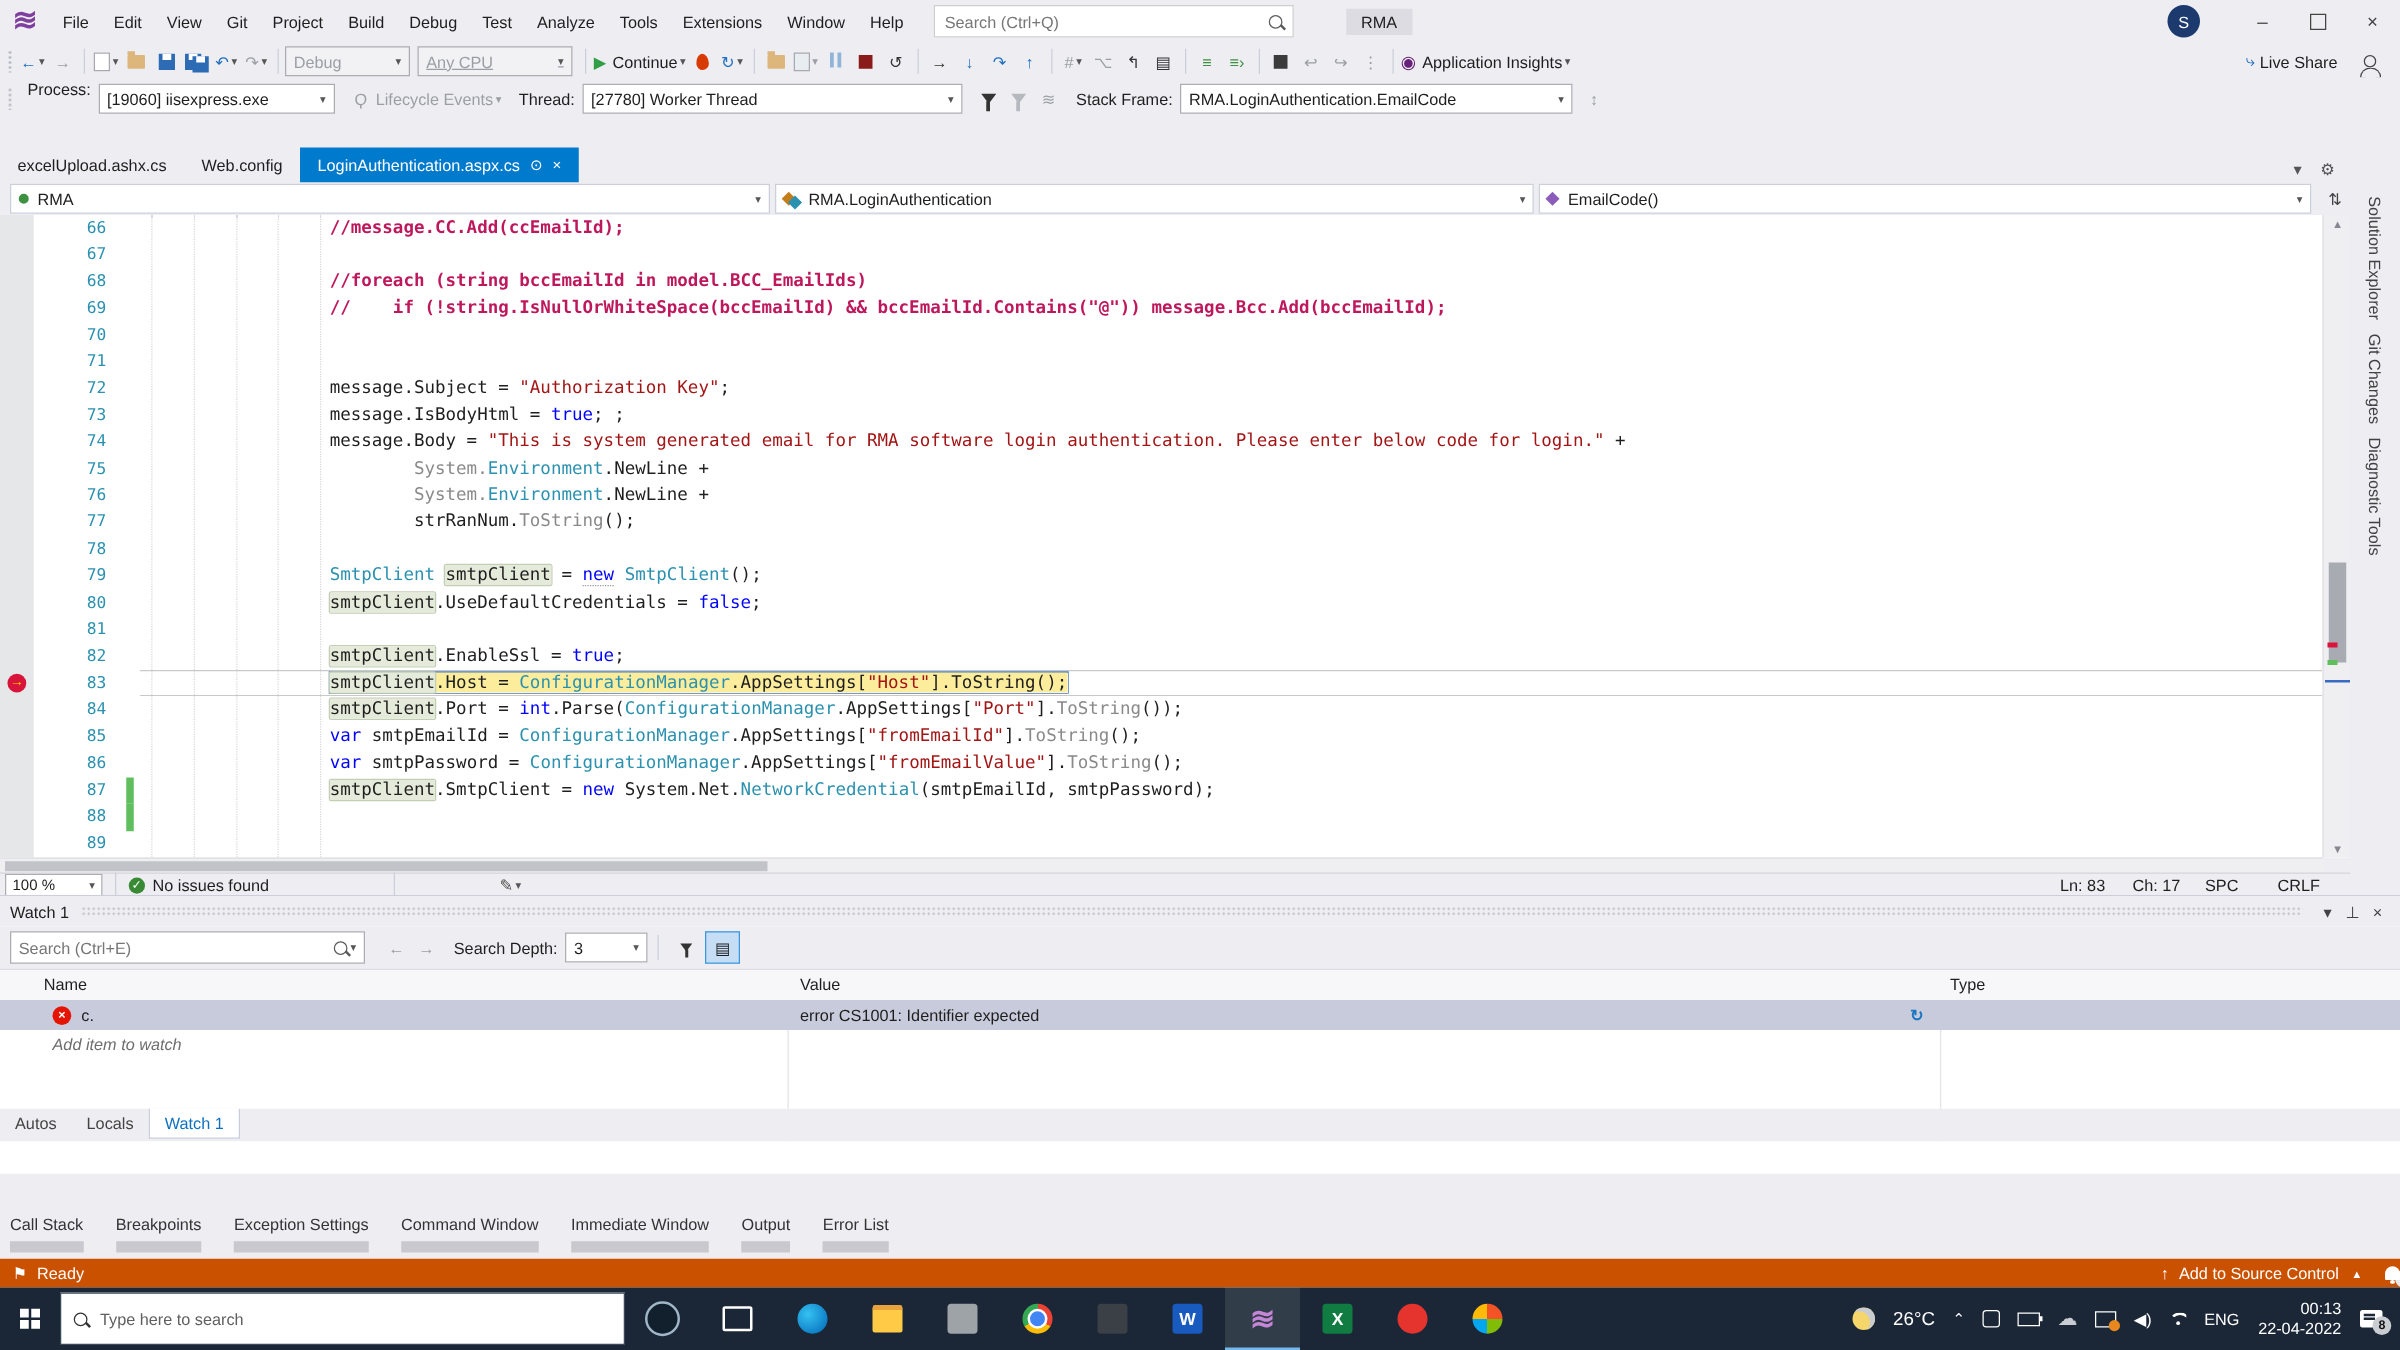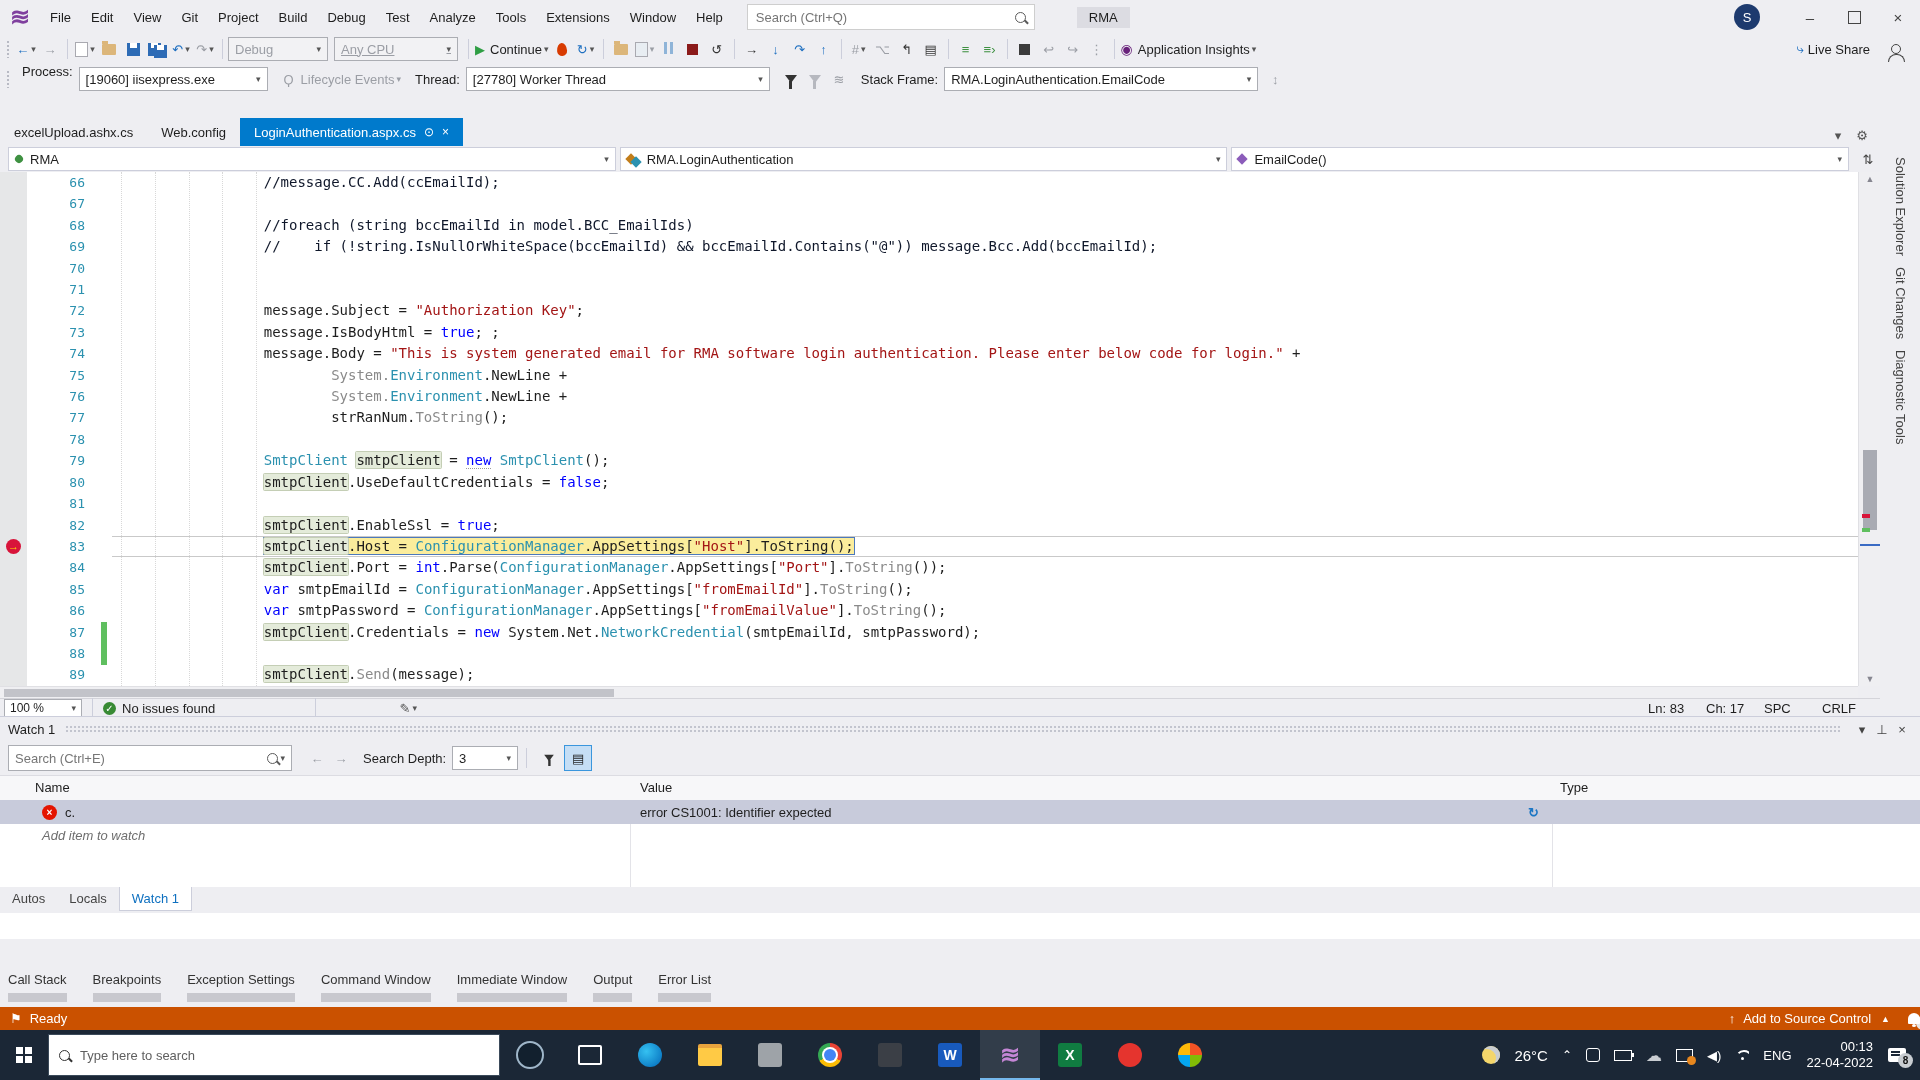--- a/index.html
+++ b/index.html
@@ -72,21 +72,21 @@
   .gutter{left:27px;top:0;width:70px;height:514px;}
   .gutter div{height:21.42px;line-height:21.42px;text-align:right;padding-right:12px;
               font-family:"DejaVu Sans Mono",monospace;font-size:13px;color:#2B91AF;}
   .chgcol{left:99px;top:0;width:10px;height:514px;}
   .chg-mark{position:absolute;left:2px;width:6px;background:#5FBF5F;}
   .code-pane{left:112px;top:0;width:1746px;height:514px;font-family:"DejaVu Sans Mono",monospace;
              font-size:14px;overflow:hidden;}
   .guide{position:absolute;top:0;height:514px;border-left:1px dotted #D8D8D8;}
   .code-line{height:21.42px;line-height:21.42px;white-space:pre;position:relative;}
   .code-line.cur{box-shadow:inset 0 1px 0 #C9C9C9, inset 0 -1px 0 #C9C9C9;}
-  .tk-p{color:#1E1E1E;} .tk-c{color:#0f172a;} .tk-k{color:#0000FF;} .tk-s{color:#A31515;}
+  .tk-p{color:#1E1E1E;} .tk-c{color:#be185d;font-weight:bold;} .tk-k{color:#0000FF;} .tk-s{color:#A31515;}
   .tk-t{color:#2B91AF;} .tk-g{color:#8A8A8A;} .tk-w{color:#1E1E1E;}
   .tk-kul{color:#0000FF;border-bottom:1px dotted #9B9B9B;}
   .tk-hi{background:#E4EBDA;box-shadow:0 0 0 1px #C4CEB5;border-radius:1px;}
   .exec-box{background:#FBED9C;box-shadow:0 0 0 1px #4C79BC;}
   .bp-marker{position:absolute;left:6px;width:15px;height:15px;border-radius:50%;background:#D8143A;
              display:flex;align-items:center;justify-content:center;}
   .bp-marker span{color:#FFD800;font-size:11px;font-weight:bold;line-height:1;}
   
   .vscroll{left:1858px;top:0;width:22px;height:514px;background:#EFEFF2;border-left:1px solid #E0E0E4;}
   .vthumb{position:absolute;left:4px;width:14px;background:#A9ABB3;}
@@ -437,23 +437,22 @@
         <div class="code-line"><span class="tk-p">                          strRanNum.</span><span class="tk-g">ToString</span><span class="tk-p">();</span></div>
         <div class="code-line"></div>
         <div class="code-line"><span class="tk-t">                  SmtpClient </span><span class="tk-hi">smtpClient</span><span class="tk-p"> = </span><span class="tk-kul">new</span><span class="tk-p"> </span><span class="tk-t">SmtpClient</span><span class="tk-p">();</span></div>
         <div class="code-line"><span class="tk-p">                  </span><span class="tk-hi">smtpClient</span><span class="tk-p">.UseDefaultCredentials = </span><span class="tk-k">false</span><span class="tk-p">;</span></div>
         <div class="code-line"></div>
         <div class="code-line"><span class="tk-p">                  </span><span class="tk-hi">smtpClient</span><span class="tk-p">.EnableSsl = </span><span class="tk-k">true</span><span class="tk-p">;</span></div>
         <div class="code-line cur"><span class="tk-w">                  </span><span class="exec-box"><span class="tk-hi">smtpClient</span><span class="tk-p">.Host = </span><span class="tk-t">ConfigurationManager</span><span class="tk-p">.AppSettings[</span><span class="tk-s">"Host"</span><span class="tk-p">].ToString();</span></span></div>
         <div class="code-line"><span class="tk-p">                  </span><span class="tk-hi">smtpClient</span><span class="tk-p">.Port = </span><span class="tk-k">int</span><span class="tk-p">.Parse(</span><span class="tk-t">ConfigurationManager</span><span class="tk-p">.AppSettings[</span><span class="tk-s">"Port"</span><span class="tk-p">].</span><span class="tk-g">ToString</span><span class="tk-p">());</span></div>
         <div class="code-line"><span class="tk-k">                  var</span><span class="tk-p"> smtpEmailId = </span><span class="tk-t">ConfigurationManager</span><span class="tk-p">.AppSettings[</span><span class="tk-s">"fromEmailId"</span><span class="tk-p">].</span><span class="tk-g">ToString</span><span class="tk-p">();</span></div>
         <div class="code-line"><span class="tk-k">                  var</span><span class="tk-p"> smtpPassword = </span><span class="tk-t">ConfigurationManager</span><span class="tk-p">.AppSettings[</span><span class="tk-s">"fromEmailValue"</span><span class="tk-p">].</span><span class="tk-g">ToString</span><span class="tk-p">();</span></div>
-        <div class="code-line"><span class="tk-p">                  </span><span class="tk-hi">smtpClient</span><span class="tk-p">.Credentials = </span><span class="tk-k">new</span><span class="tk-p"> System.Net.</span><span class="tk-t">NetworkCredential</span><span class="tk-p">(smtpEmailId, smtpPassword);</span></div>
+        <div class="code-line"><span class="tk-p">                  </span><span class="tk-hi">smtpClient</span><span class="tk-p">.SmtpClient = </span><span class="tk-k">new</span><span class="tk-p"> System.Net.</span><span class="tk-t">NetworkCredential</span><span class="tk-p">(smtpEmailId, smtpPassword);</span></div>
         <div class="code-line"></div>
-        <div class="code-line"><span class="tk-p">                  </span><span class="tk-hi">smtpClient</span><span class="tk-p">.</span><span class="tk-g">Send</span><span class="tk-p">(message);</span></div>
       </div>
     <div class="abs vscroll">
       <span class="varrow" style="top:2px;">▲</span>
       <div class="vthumb" style="top:278px;height:80px;"></div>
       <div class="smark" style="top:342px;background:#D8143A;"></div>
       <div class="smark" style="top:356px;background:#5FBF5F;"></div>
       <div class="caret-mark" style="top:372px;"></div>
       <span class="varrow" style="bottom:2px;">▼</span>
     </div>
     <div class="abs hscroll">

